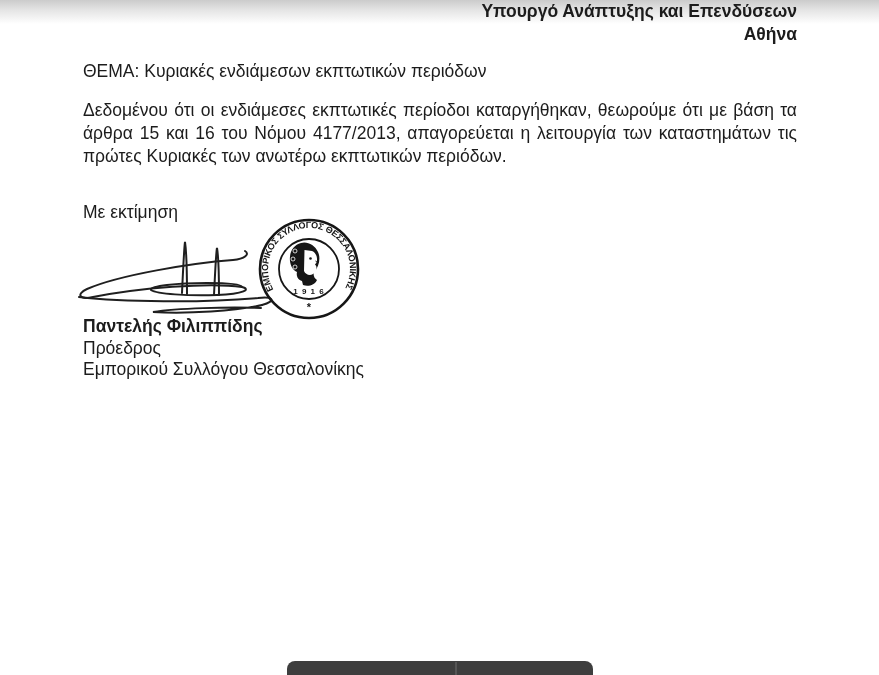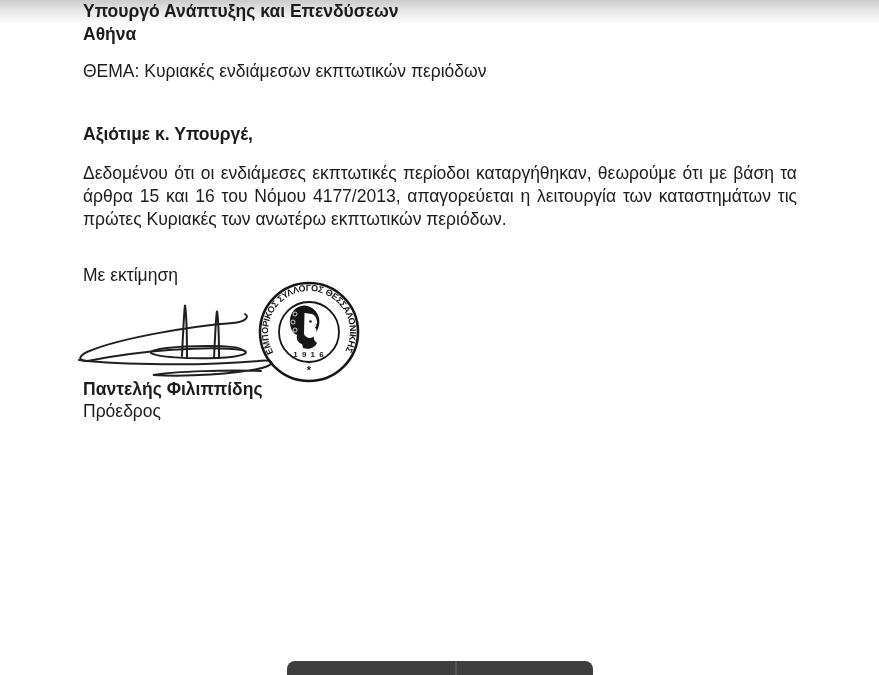--- a/index.html
+++ b/index.html
@@ -11,21 +11,21 @@
   .top-shadow{
     position:absolute;top:0;left:0;width:879px;height:24px;
     background:linear-gradient(to bottom,#cbcbcb 0%,#e6e6e6 45%,#ffffff 100%);
     pointer-events:none;
   }
   .letter{
     position:absolute;left:83px;top:0;width:714px;
     font-size:17.5px;line-height:23px;
   }
   .letter p{margin:0;}
-  .recipient div{font-weight:700;}
+  .recipient div{font-weight:700;text-align:right;}
   .subject{margin-top:14px !important;font-weight:400;}
   .salutation{margin-top:40px !important;font-weight:700;}
   .p1{margin-top:17px !important;text-align:justify;}
   .p2{margin-top:16px !important;text-align:justify;}
   .p3{margin-top:14px !important;text-align:justify;}
   .p4{margin-top:12px !important;text-align:justify;font-weight:700;}
   .closing{margin-top:33px !important;font-weight:400;}
   .sig-area{position:relative;height:92px;}
   .signature-svg{position:absolute;left:-6px;top:13px;}
   .stamp-svg{position:absolute;left:174px;top:-7px;}
@@ -47,21 +47,20 @@
 
 <div class="letter">
 
   <div class="recipient">
     <div>Υπουργό Ανάπτυξης και Επενδύσεων</div>
     <div>Αθήνα</div>
   </div>
 
   <p class="subject">ΘΕΜΑ: Κυριακές ενδιάμεσων εκπτωτικών περιόδων</p>
 
-  <p class="salutation">Αξιότιμε κ. Υπουργέ,</p>
 
   <p class="p2">Δεδομένου ότι οι ενδιάμεσες εκπτωτικές περίοδοι καταργήθηκαν, θεωρούμε ότι με βάση τα άρθρα 15 και 16 του Νόμου 4177/2013, απαγορεύεται η λειτουργία των καταστημάτων τις πρώτες Κυριακές των ανωτέρω εκπτωτικών περιόδων.</p>
 
   <p class="closing">Με εκτίμηση</p>
 
   <div class="sig-area">
 
     <svg class="signature-svg" width="252" height="84" viewBox="0 0 252 84" fill="none">
       <g stroke="#1f1f1f" stroke-width="2" stroke-linecap="round" fill="none">
         <path d="M 168 14 C 173 17 168 22 156 23 C 115 26 42 38 10 52 C -1 57 2 63 16 60 C 62 51 132 45 165 50"></path>
@@ -93,19 +92,20 @@
         <circle cx="38" cy="50" r="2" fill="none" stroke="#ffffff" stroke-width="0.8"></circle>
       </g>
       <text x="52" y="77" text-anchor="middle" font-size="8" font-weight="700" fill="#161616" letter-spacing="1">1 9 1 6</text>
       <text x="52" y="94" text-anchor="middle" font-size="11" font-weight="700" fill="#161616">*</text>
     </svg>
   </div>
 
   <div class="signer">
     <div class="name">Παντελής Φιλιππίδης</div>
     <div>Πρόεδρος</div>
+    <div>Εμπορικού Συλλόγου Θεσσαλονίκης</div>
   </div>
 
 </div>
 
 <div class="viewer-toolbar">
   <div class="divider"></div>
 </div>
 
 </body></html>

